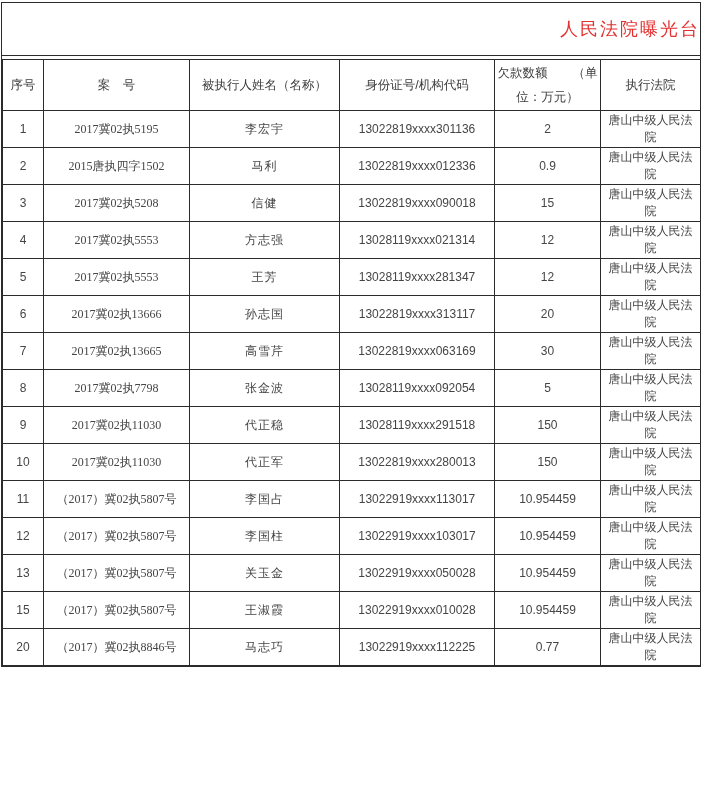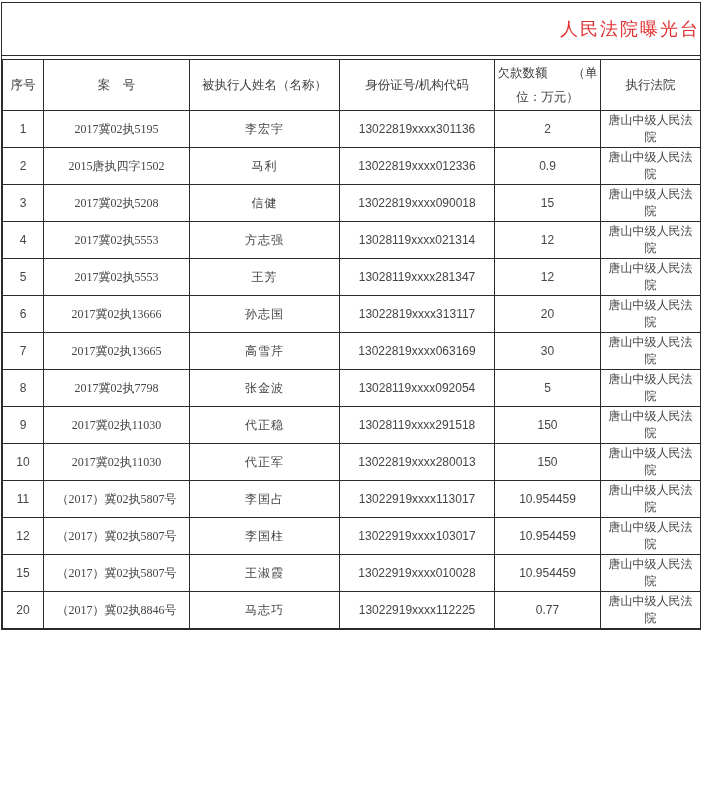--- a/index.html
+++ b/index.html
@@ -178,20 +178,28 @@
         </tr>
         <tr class="data-row">
           <td class="c-no">12</td>
           <td class="c-case">（2017）冀02执5807号</td>
           <td class="c-name">李国柱</td>
           <td class="c-id">13022919xxxx103017</td>
           <td class="c-amount">10.954459</td>
           <td class="c-court">唐山中级人民法院</td>
         </tr>
         <tr class="data-row">
+          <td class="c-no">13</td>
+          <td class="c-case">（2017）冀02执5807号</td>
+          <td class="c-name">关玉金</td>
+          <td class="c-id">13022919xxxx050028</td>
+          <td class="c-amount">10.954459</td>
+          <td class="c-court">唐山中级人民法院</td>
+        </tr>
+        <tr class="data-row">
           <td class="c-no">15</td>
           <td class="c-case">（2017）冀02执5807号</td>
           <td class="c-name">王淑霞</td>
           <td class="c-id">13022919xxxx010028</td>
           <td class="c-amount">10.954459</td>
           <td class="c-court">唐山中级人民法院</td>
         </tr>
         <tr class="data-row">
           <td class="c-no">20</td>
           <td class="c-case">（2017）冀02执8846号</td>

